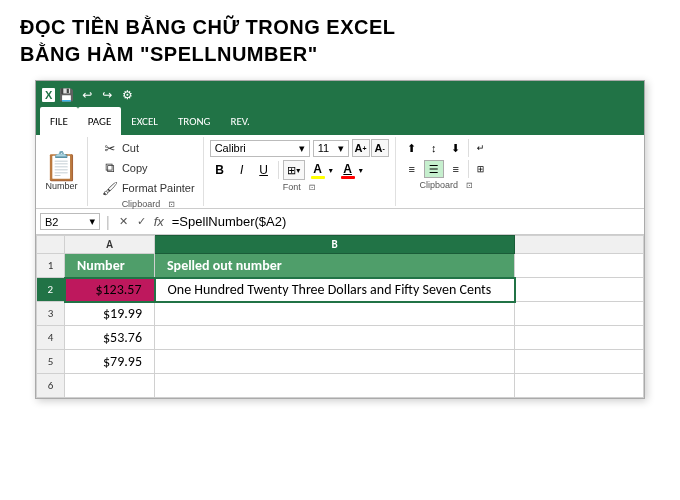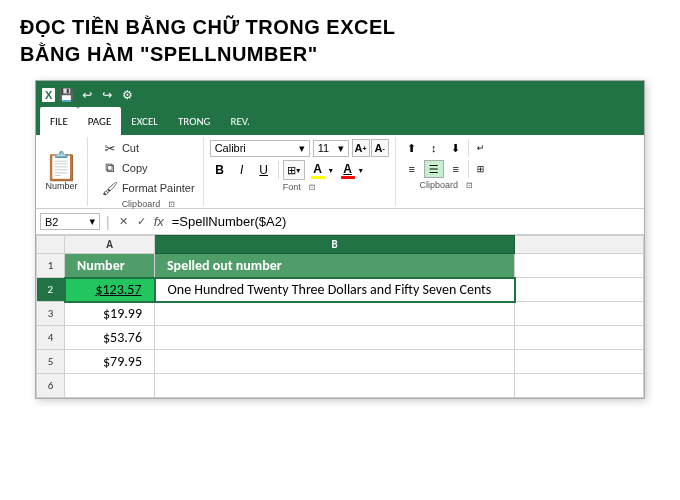--- a/index.html
+++ b/index.html
@@ -392,23 +392,22 @@
       font-size: 14px;
       height: 24px;
       white-space: nowrap;
     }
     .cell.header-cell {
       background: #4f9e6a;
       color: #fff;
       font-weight: bold;
     }
     .cell.selected {
-      background: #22c55e;
+      background: #be185d;
       border: 2px solid #217346;
-      text-decoration: underline;
     }
     .cell.selected-b {
       background: #fff;
       border: 2px solid #217346;
     }
     .cell.number {
       text-align: right;
     }
     tr:nth-child(odd) .cell:not(.header-cell):not(.selected) {
       background: #fff;

